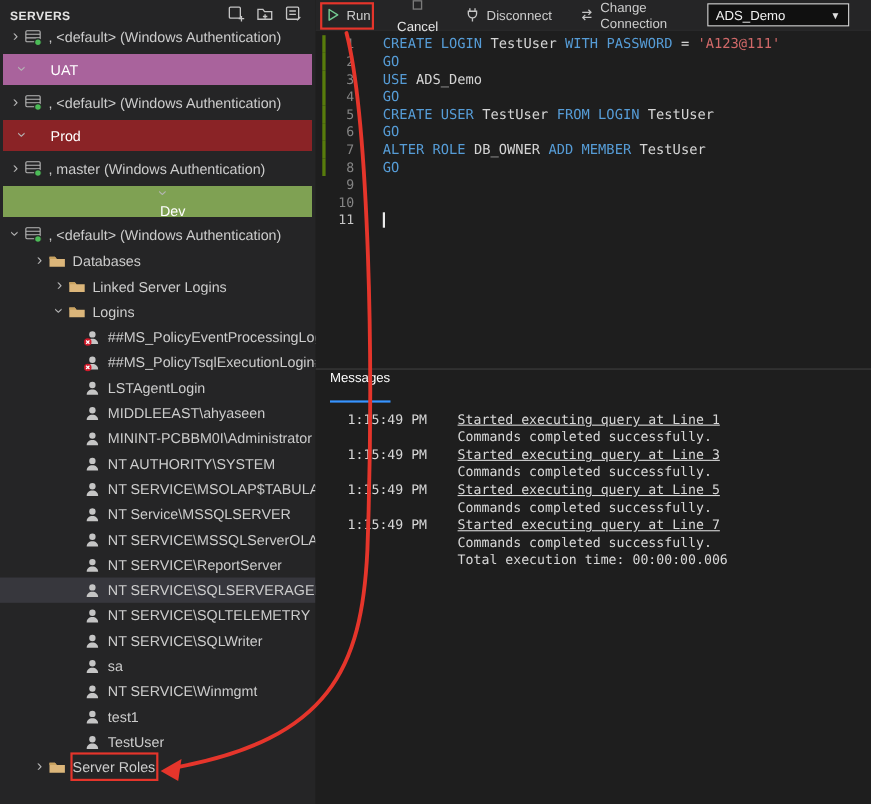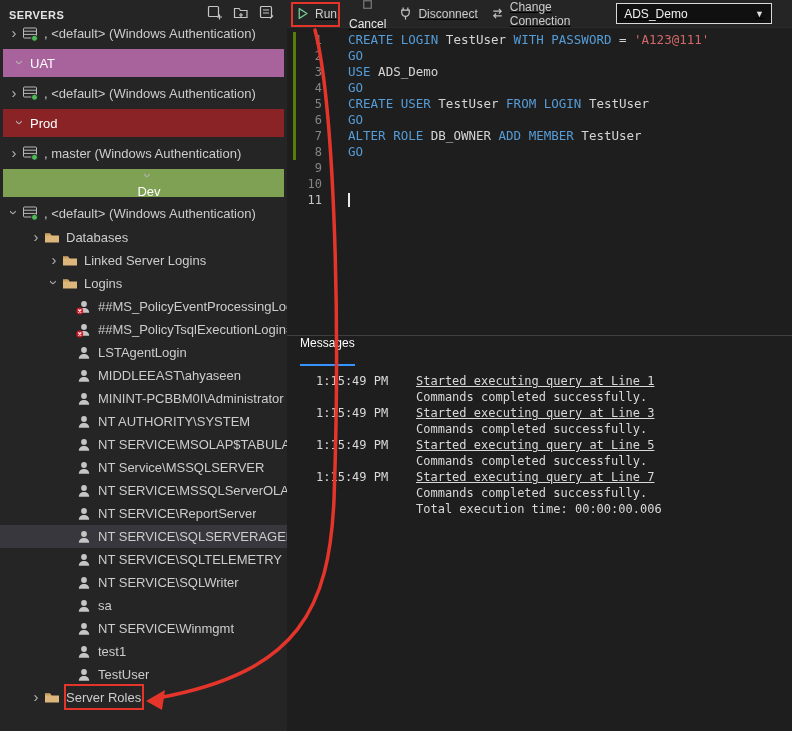--- a/index.html
+++ b/index.html
@@ -24,27 +24,27 @@
   .g-dev { background-color:var(--group-dev);flex-direction:column; }
   .trow.lvl1 { padding-left:28px; }
   .trow.lvl2 { padding-left:46px; }
   .trow.login { padding-left:76px; }
   .trow.sel { background:var(--selected-row); }
   .twist { width:16px; flex:none; color:#b5b5b5; font-size:15px; line-height:1; text-align:center;
            transform:translateY(-1px); }
   .twist.open { transform:rotate(90deg) translateX(-1px); }
   .ic { width:16px; height:16px; flex:none; margin-right:6px; }
   .tlabel { font-size:13px; color:#cccccc; white-space:nowrap; overflow:hidden; }
-  .glabel { color:#ffffff; font-weight:400; margin-left:2px; }
+  .glabel { color:#ffffff; font-weight:400; margin-left:18px; }
 
   
   .editor-pane { position:absolute; left:287px; top:0; width:505px; height:100%;
                  background:#1e1e1e; display:flex; flex-direction:column; }
   .toolbar { flex:none; height:28px; background:#252526; border-bottom:1px solid #2b2b2c;
-             display:flex; align-items:center; padding-left:8px; gap:12px;text-decoration:underline; }
+             display:flex; align-items:center; padding-left:8px; gap:24px; }
   .tb-btn { display:flex; align-items:center; gap:5px; font-size:12px; color:#cccccc; cursor:pointer; }
   .tb-btn .ic { width:15px; height:15px; margin:0; }
   .tb-btn.disabled { color:#e5e5e5; cursor:default;flex-direction:column; }
   .db-dropdown { margin-left:auto; margin-right:20px; width:170px; height:21px; background:#101010;
                  border:1px solid #d9d9d9; color:#f0f0f0; font-size:12px; display:flex;
                  align-items:center; padding:0 7px; cursor:pointer; }
   .db-dropdown .caret { margin-left:auto; font-size:9px; color:#e0e0e0; }
 
   .editor { flex:none; height:307px; padding-top:4px; font-family:"DejaVu Sans Mono", monospace; font-size:12.5px; }
   .code-line { display:flex; align-items:center; height:16px; line-height:16px; }

